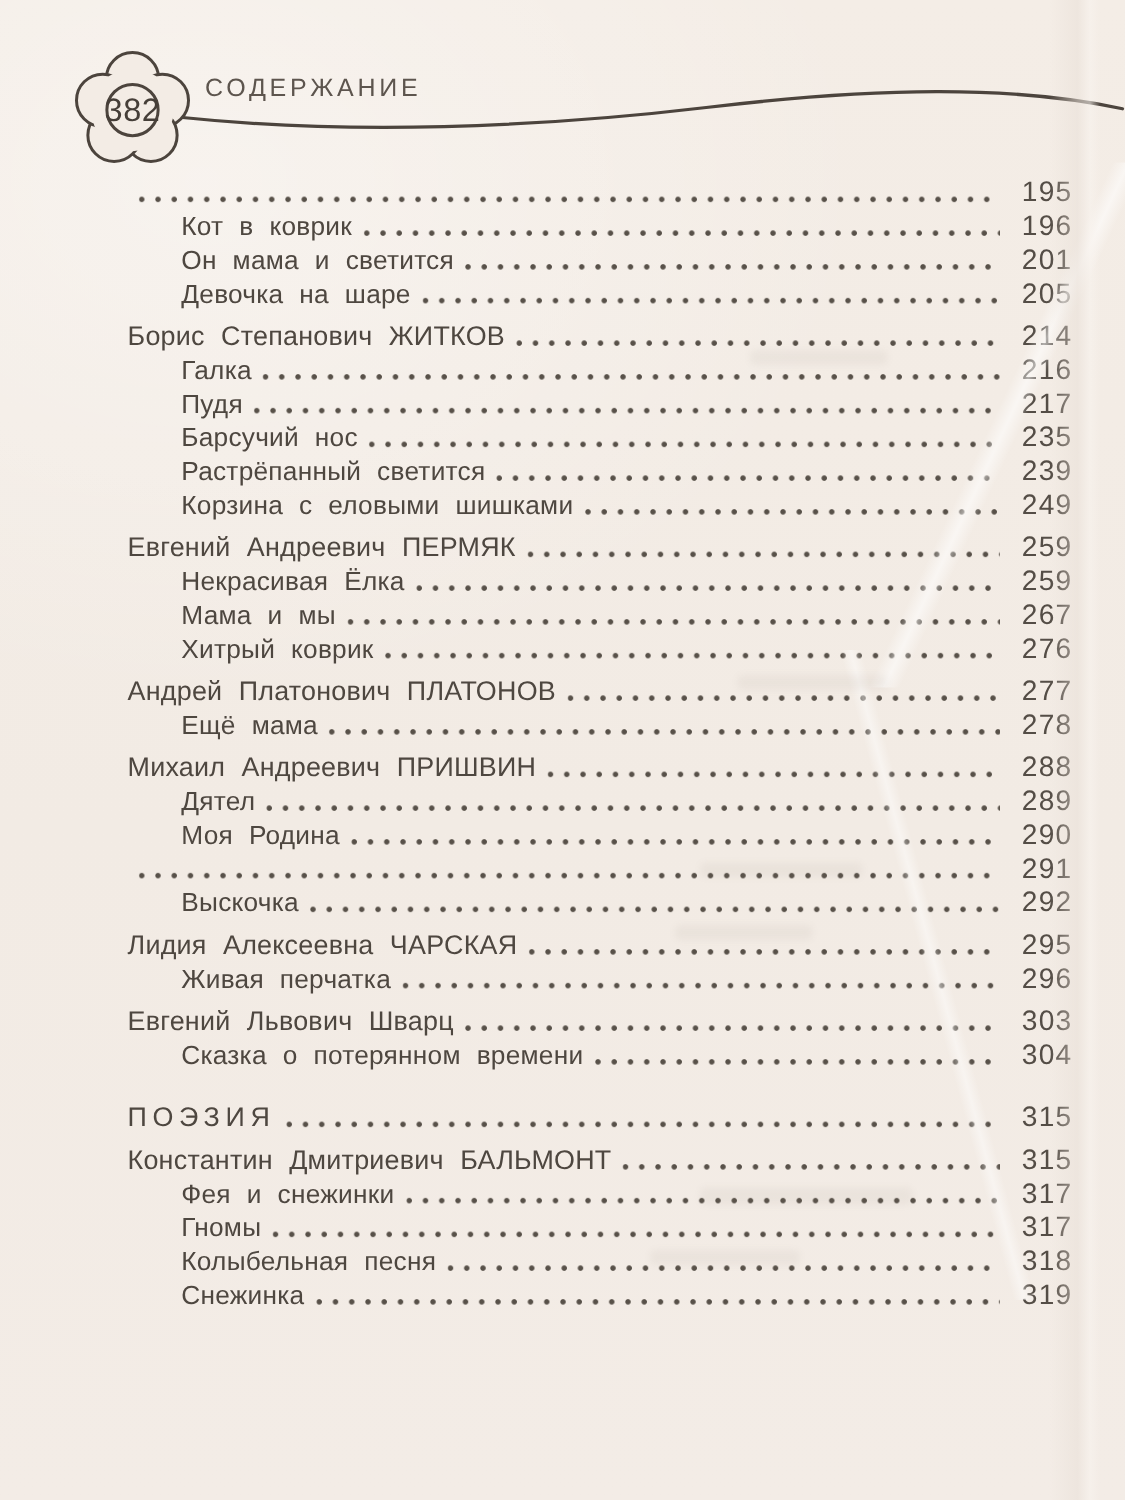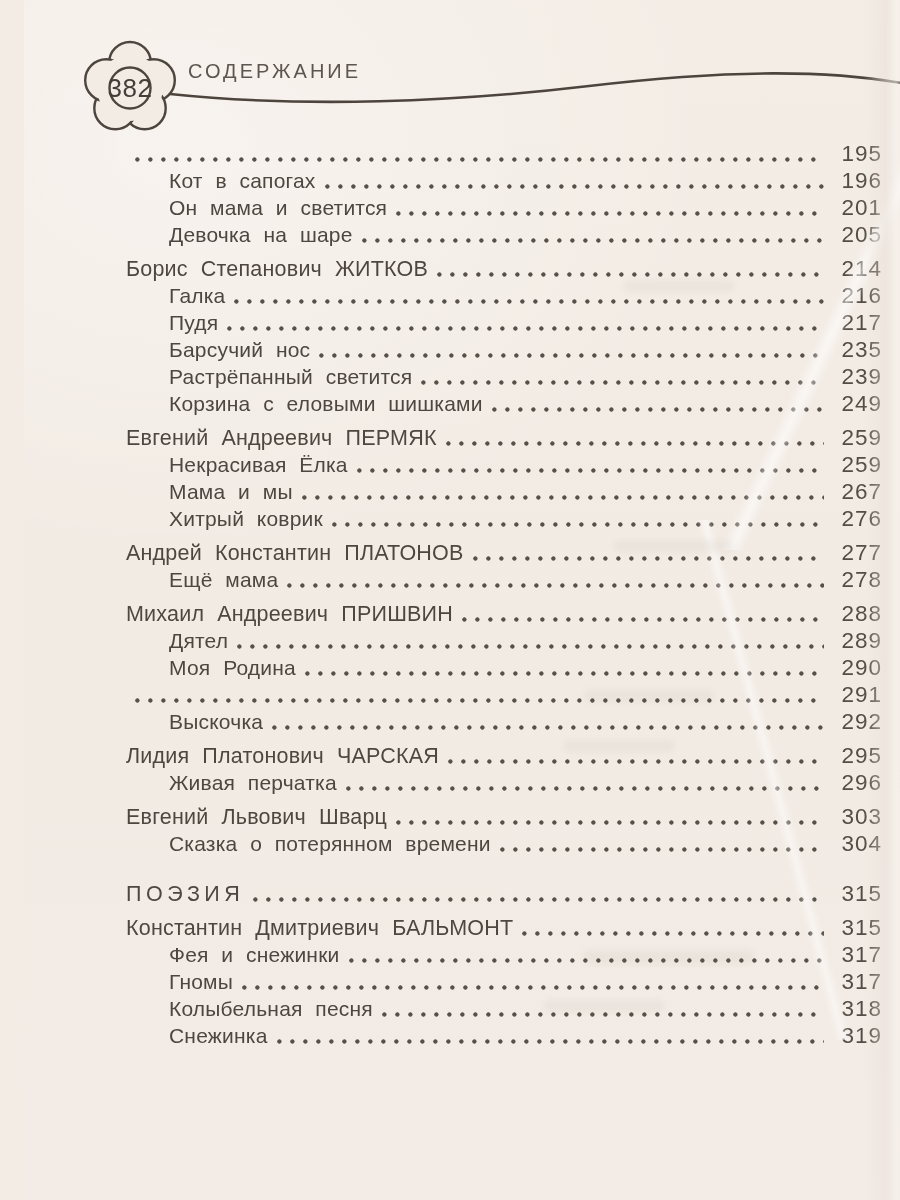--- a/index.html
+++ b/index.html
@@ -7,21 +7,20 @@
     width:900px;height:1200px;position:relative;overflow:hidden;
     background:#f3ece5;
     font-family:"Liberation Sans","DejaVu Sans",sans-serif;
     color:#4e4740;
   }
   .page{
     position:absolute;inset:0;
     background:
       radial-gradient(ellipse 900px 700px at 18% 12%, rgba(255,255,255,0.35), rgba(255,255,255,0) 60%),
       linear-gradient(180deg,#f4ede6 0%,#f2ebe4 55%,#f3ece6 100%);
-    margin-left: 24px;
   }
   
   .badge{position:absolute;left:56px;top:38px;width:100px;height:100px;}
   .badge svg{position:absolute;inset:0;}
   .badge .num{
     position:absolute;inset:0;display:flex;align-items:center;justify-content:center;
     font-size:26px;color:#453e38;letter-spacing:0.5px;
   }
   .header-title{
     position:absolute;left:164px;top:60px;
@@ -83,21 +82,21 @@
   </div>
 
   <div class="header-title">СОДЕРЖАНИЕ</div>
 
   <div id="toc">
       <div class="row author">
         <span class="dots"></span>
         <span class="pg">195</span>
       </div>
       <div class="row work">
-        <span class="label">Кот в сапогах</span>
+        <span class="label">Кот в коврик</span>
         <span class="dots"></span>
         <span class="pg">196</span>
       </div>
       <div class="row work">
         <span class="label">Он мама и светится</span>
         <span class="dots"></span>
         <span class="pg">201</span>
       </div>
       <div class="row work">
         <span class="label">Девочка на шаре</span>
@@ -148,21 +147,21 @@
         <span class="label">Мама и мы</span>
         <span class="dots"></span>
         <span class="pg">267</span>
       </div>
       <div class="row work">
         <span class="label">Хитрый коврик</span>
         <span class="dots"></span>
         <span class="pg">276</span>
       </div>
       <div class="row author gap-normal">
-        <span class="label">Андрей Константин ПЛАТОНОВ</span>
+        <span class="label">Андрей Платонович ПЛАТОНОВ</span>
         <span class="dots"></span>
         <span class="pg">277</span>
       </div>
       <div class="row work">
         <span class="label">Ещё мама</span>
         <span class="dots"></span>
         <span class="pg">278</span>
       </div>
       <div class="row author gap-normal">
         <span class="label">Михаил Андреевич ПРИШВИН</span>
@@ -182,21 +181,21 @@
       <div class="row work">
         <span class="dots"></span>
         <span class="pg">291</span>
       </div>
       <div class="row work">
         <span class="label">Выскочка</span>
         <span class="dots"></span>
         <span class="pg">292</span>
       </div>
       <div class="row author gap-normal">
-        <span class="label">Лидия Платонович ЧАРСКАЯ</span>
+        <span class="label">Лидия Алексеевна ЧАРСКАЯ</span>
         <span class="dots"></span>
         <span class="pg">295</span>
       </div>
       <div class="row work">
         <span class="label">Живая перчатка</span>
         <span class="dots"></span>
         <span class="pg">296</span>
       </div>
       <div class="row author gap-normal">
         <span class="label">Евгений Львович Шварц</span>

